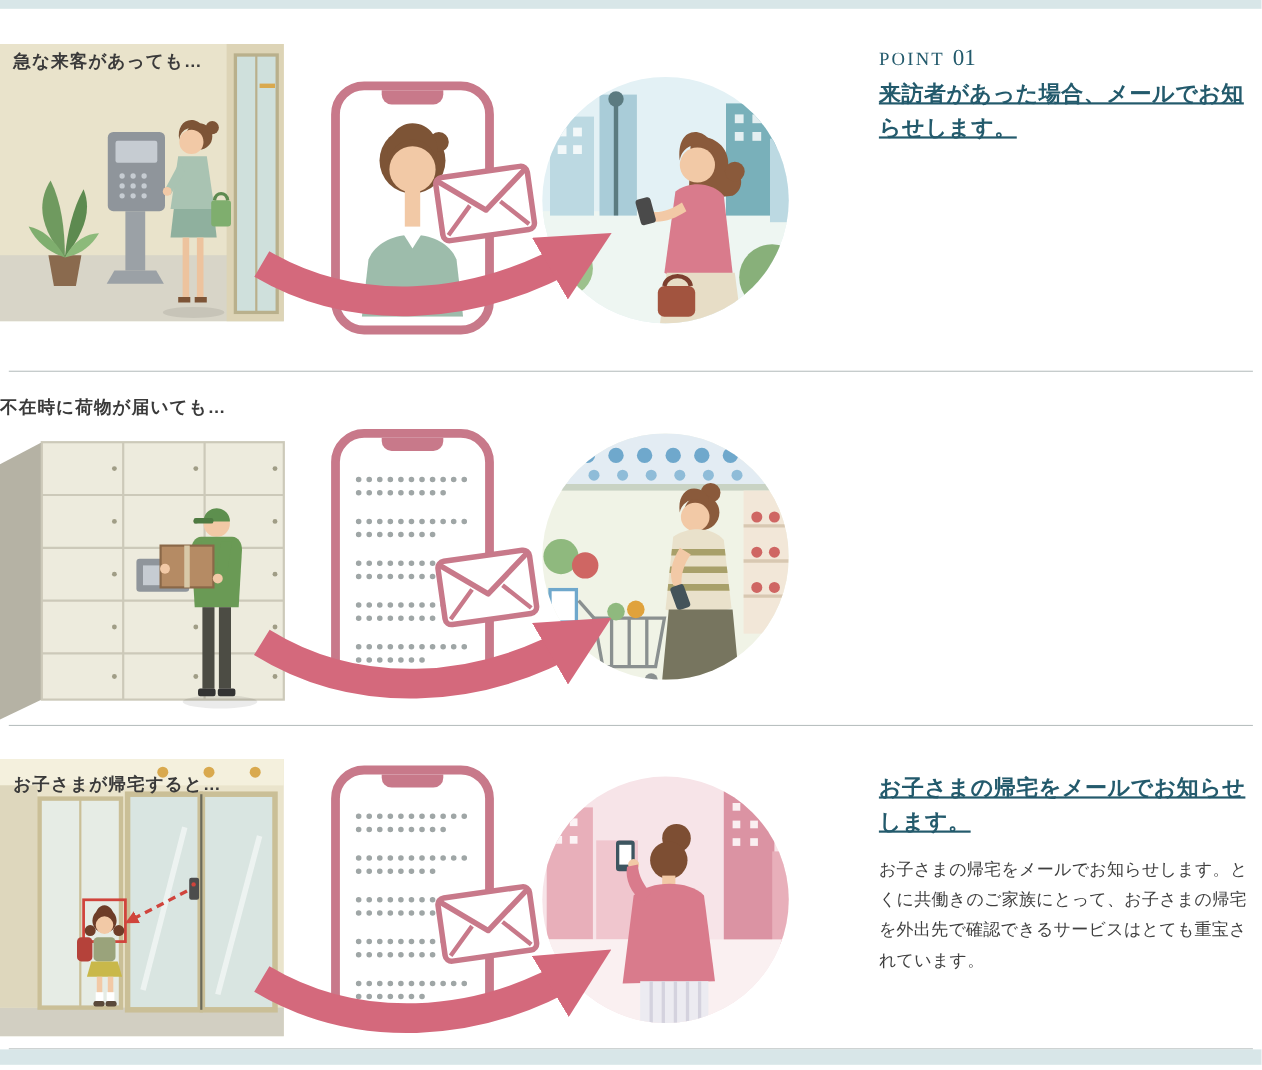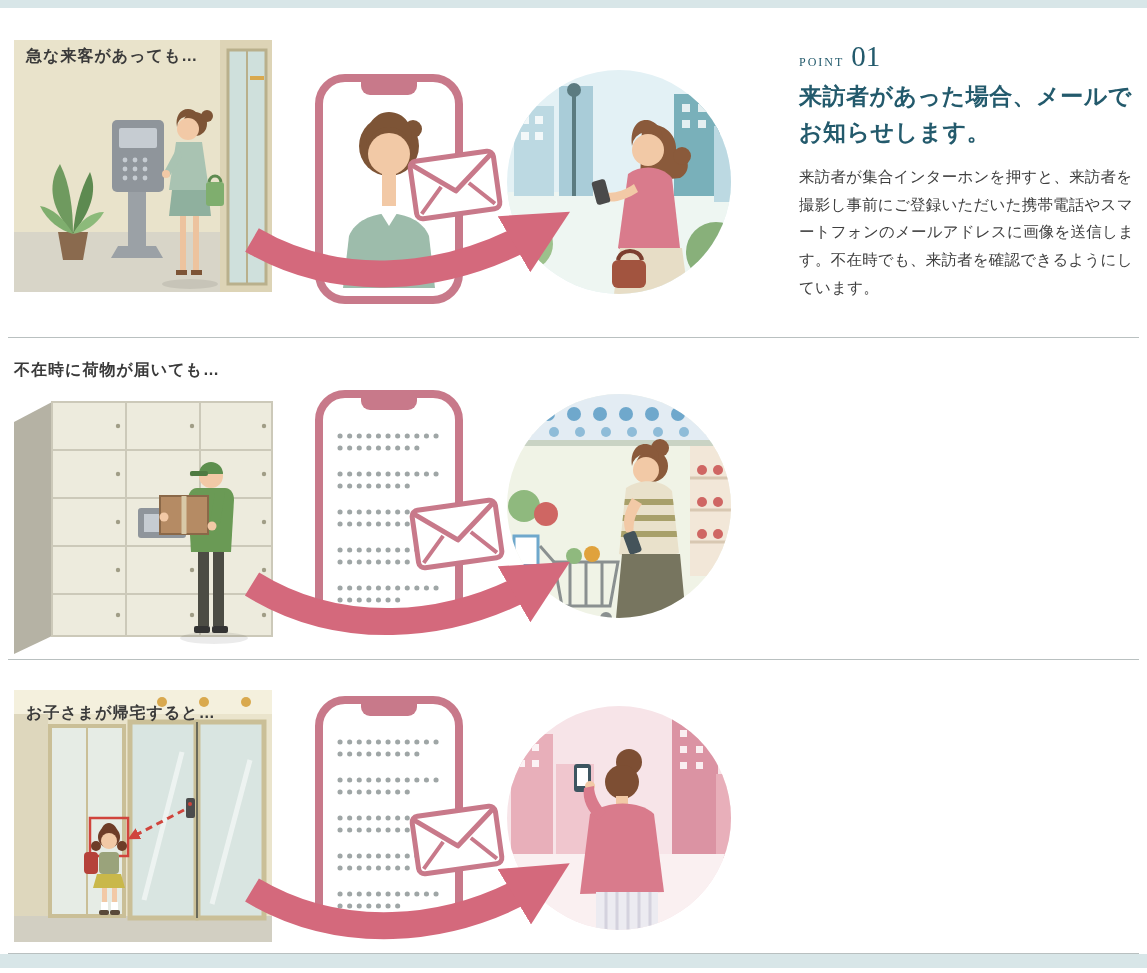--- a/index.html
+++ b/index.html
@@ -4,43 +4,43 @@
 <style>
   * { margin:0; padding:0; box-sizing:border-box; }
   html,body { background:#ffffff; }
   body {
     width:1147px; height:973px; overflow:hidden;
     font-family:"Liberation Sans","DejaVu Sans",sans-serif;
     position:relative;
   }
   .band { height:8px; background:#d8e6e8; }
   .band.bottom { height:14px; }
-  .row { display:flex; position:relative; padding-left:14px;justify-content:space-between; }
+  .row { display:flex; position:relative; padding-left:0;justify-content:space-between; }
   .row-1 { height:329px; }
   .row-2 { height:321px;flex-direction:column; }
   .row-3 { height:293px; }
   .illus-wrap { position:relative; width:785px; flex:none; }
   .illus-wrap svg { display:block; }
   .caption {
     position:absolute; font-size:16px; font-weight:600; color:#3a3a3a;
     letter-spacing:1px; white-space:nowrap;
   }
   .caption-1 { left:12px; top:38px; }
   .caption-2 { left:0px;  top:22px; }
   .caption-3 { left:12px; top:43px; }
   .divider { border-top:1px solid #b9c0c0; margin:0 8px; }
   .text-col { width:348px; padding-top:32px; }
   .row-2 .text-col, .row-3 .text-col { padding-top:36px; }
   .point-line { color:#235a6c; font-family:"Liberation Serif","DejaVu Serif",serif; }
-  .point-word { font-size:12px; letter-spacing:2px; }
-  .point-num  { font-size:29px; margin-left:7px; }
+  .point-word { font-size:17px; letter-spacing:2px; }
+  .point-num  { font-size:21px; margin-left:7px; }
   .heading {
     font-family:"Liberation Serif","DejaVu Serif",serif;
-    font-size:23px; font-weight:600; color:#235a6c;
-    line-height:1.55; margin-top:6px; letter-spacing:0.5px;
+    font-size:20px; font-weight:600; color:#235a6c;
+    line-height:1.55; margin-top:6px; letter-spacing:0.5px;text-decoration:underline;
   }
   .body-text {
     font-size:15.5px; color:#3f3f3f; line-height:1.78;
     margin-top:13px; letter-spacing:0.2px;
   }
 </style>
 </head>
 <body>
 
 <div class="band top"></div>
@@ -170,21 +170,20 @@
       </g>
     </svg>
     <div class="caption caption-1">急な来客があっても…</div>
   </div>
 
   <div class="text-col">
     <div class="point-line">
       <span class="point-word">POINT</span><span class="point-num">01</span>
     </div>
     <h2 class="heading">来訪者があった場合、メールでお知らせします。</h2>
-    <p class="body-text">来訪者が集合インターホンを押すと、来訪者を撮影し事前にご登録いただいた携帯電話やスマートフォンのメールアドレスに画像を送信します。不在時でも、来訪者を確認できるようにしています。</p>
   </div>
 </section>
 
 <div class="divider"></div>
 
 <section class="row row-2">
   <div class="illus-wrap">
     <svg width="785" height="272" viewBox="0 0 785 272" style="margin-top:48px">
       <defs>
         <clipPath id="cc2">
@@ -463,17 +462,19 @@
       <g transform="rotate(-8 443 150)">
         <rect x="401" y="121" width="84" height="58" rx="6" fill="#ffffff" stroke="#c8798a" stroke-width="5"></rect>
         <path d="M404,125 L443,156 L482,125" fill="none" stroke="#c8798a" stroke-width="5" stroke-linejoin="round" stroke-linecap="round"></path>
         <path d="M406,174 L429,150 M480,174 L457,150" stroke="#c8798a" stroke-width="4" fill="none"></path>
       </g>
     </svg>
     <div class="caption caption-3">お子さまが帰宅すると…</div>
   </div>
 
   <div class="text-col">
+    <h2 class="heading">お子さまの帰宅をメールでお知らせします。</h2>
+    <p class="body-text">お子さまの帰宅をメールでお知らせします。とくに共働きのご家族にとって、お子さまの帰宅を外出先で確認できるサービスはとても重宝されています。</p>
   </div>
 </section>
 
 <div class="divider"></div>
 <div class="band bottom"></div>
 
 </body></html>

